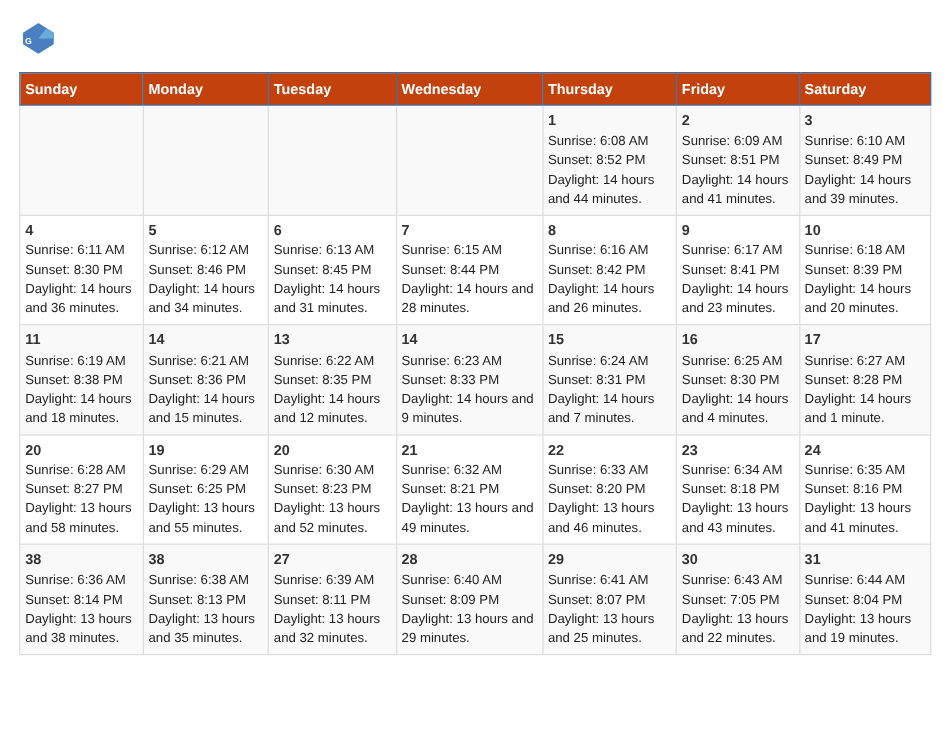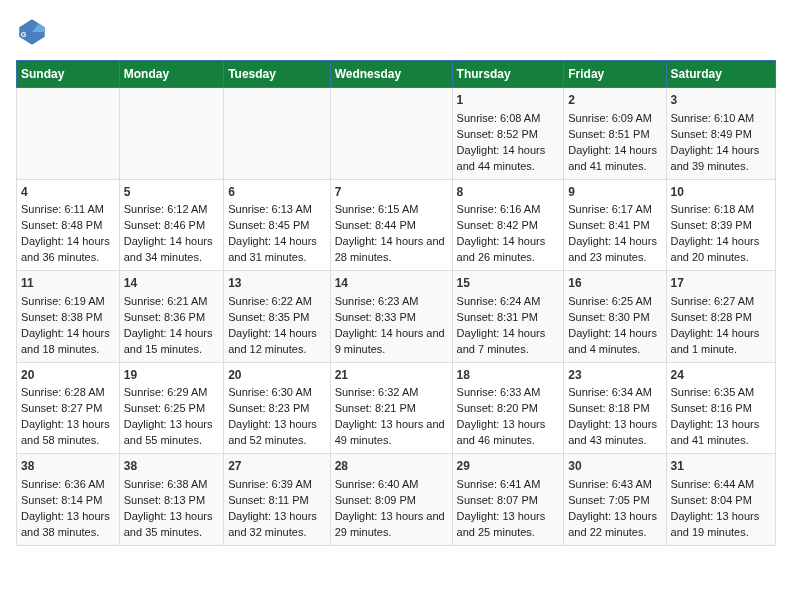--- a/index.html
+++ b/index.html
@@ -46,21 +46,21 @@
     .subtitle {
       font-size: 16px;
       color: #555;
     }
     table {
       width: 100%;
       border-collapse: collapse;
       font-size: 11px;
     }
     thead tr {
-      background-color: #15803d;
+      background-color: #c2410c;
       color: white;
     }
     thead th {
       padding: 6px 4px;
       text-align: left;
       font-size: 12px;
       font-weight: bold;
       border: 1px solid #3a6faf;
     }
     tbody tr {
@@ -153,21 +153,21 @@
           <div class="cell-content">Sunrise: 6:10 AM
 Sunset: 8:49 PM
 Daylight: 14 hours
 and 39 minutes.</div>
         </td>
       </tr>
       <tr>
         <td>
           <span class="day-num">4</span>
           <div class="cell-content">Sunrise: 6:11 AM
-Sunset: 8:48 PM
+Sunset: 8:30 PM
 Daylight: 14 hours
 and 36 minutes.</div>
         </td>
         <td>
           <span class="day-num">5</span>
           <div class="cell-content">Sunrise: 6:12 AM
 Sunset: 8:46 PM
 Daylight: 14 hours
 and 34 minutes.</div>
         </td>
@@ -281,21 +281,21 @@
 and 52 minutes.</div>
         </td>
         <td>
           <span class="day-num">21</span>
           <div class="cell-content">Sunrise: 6:32 AM
 Sunset: 8:21 PM
 Daylight: 13 hours
 and 49 minutes.</div>
         </td>
         <td>
-          <span class="day-num">18</span>
+          <span class="day-num">22</span>
           <div class="cell-content">Sunrise: 6:33 AM
 Sunset: 8:20 PM
 Daylight: 13 hours
 and 46 minutes.</div>
         </td>
         <td>
           <span class="day-num">23</span>
           <div class="cell-content">Sunrise: 6:34 AM
 Sunset: 8:18 PM
 Daylight: 13 hours

